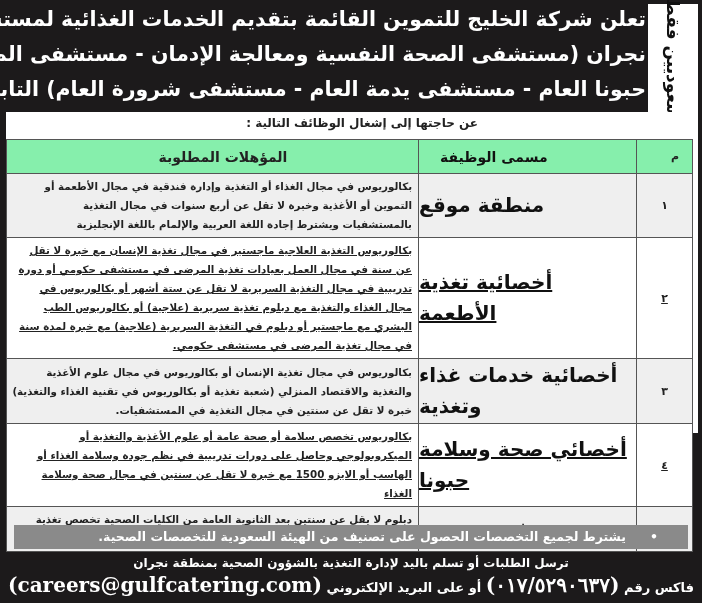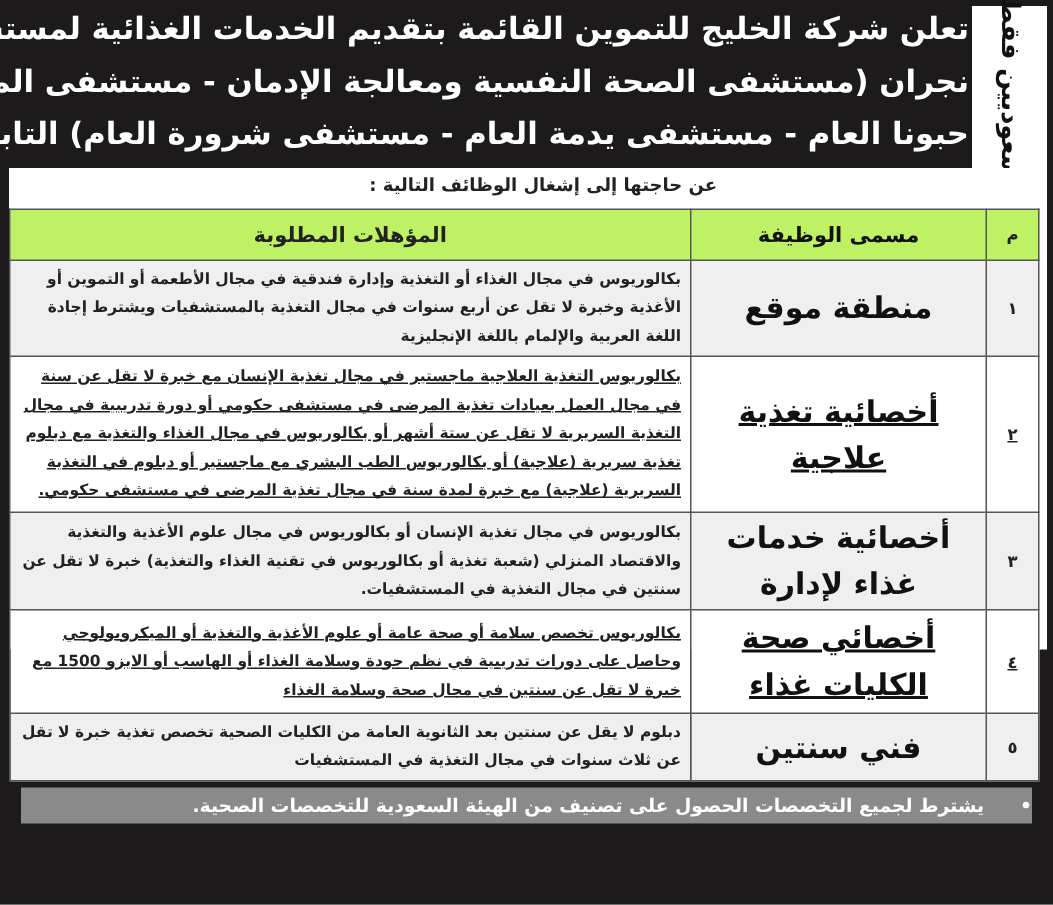--- a/index.html
+++ b/index.html
@@ -6,27 +6,27 @@
   body { width:702px; height:603px; background:#1c1a1b; font-family:"DejaVu Sans", sans-serif; overflow:hidden; position:relative; }
   .ad { position:absolute; left:0; top:0; width:702px; height:603px; background:#1c1a1b; direction:rtl; }
   .header { position:absolute; left:8px; right:56px; top:0; height:110px; color:#fff; text-align:center; font-weight:bold; font-size:20.5px; line-height:35px; padding-top:2px; }
   .header div { white-space:nowrap; }
   .tab { position:absolute; right:4px; top:4px; width:50px; height:124px; background:#fff; border-radius:0 0 0 12px; display:flex; align-items:center; justify-content:center; }
   .tab span { writing-mode:vertical-rl; color:#111; font-weight:bold; font-size:17px; letter-spacing:0; white-space:nowrap; }
   .body { position:absolute; left:6px; right:4px; top:112px; height:321px; background:#fff; }
   .subtitle { position:absolute; right:220px; top:4px; font-size:12px; font-weight:bold; color:#222; }
   table { position:absolute; left:5px; right:5px; top:27px; width:687px; border-collapse:collapse; font-weight:bold; color:#222; }
   td, th { border:1px solid #555; padding:0; }
-  th { background:#bef264; height:33px; font-size:14px; }
+  th { background:#86efac; height:33px; font-size:14px;padding-left:21px; }
   .c-num { width:34px; text-align:center; font-size:11px; }
-  .c-title { width:196px; text-align:center; font-size:20px; line-height:31px; color:#111; }
+  .c-title { width:196px; text-align:left; font-size:20px; line-height:31px; color:#111; }
   .c-req { font-size:10.3px; line-height:19px; padding:3px 6px 3px 4px; }
   tr.alt td { background:#efefef; }
   tr.white td { background:#fff;text-decoration:underline; }
-  .note { position:absolute; left:8px; right:10px; top:413px; height:24px; background:#8a8a8a; color:#fff; font-weight:bold; font-size:12.5px; line-height:24px; }
+  .note { position:absolute; left:8px; right:10px; top:413px; height:24px; background:#8a8a8a; color:#fff; font-weight:bold; font-size:12.5px; line-height:24px; padding-right:30px; }
   .note .bullet { margin-left:24px; }
   .footer { position:absolute; left:0; right:0; top:550px; height:53px; color:#fff; text-align:center; font-weight:bold; }
   .footer .l1 { font-size:12px; line-height:18px; margin-top:4px; }
   .footer .l2 { font-size:13px; line-height:26px; white-space:nowrap; }
   .footer .big { font-family:"DejaVu Serif", serif; font-size:20px; }
 </style>
 </head>
 <body>
 
 <div class="ad">
@@ -51,40 +51,49 @@
         <th class="c-title" style="font-size:14px;line-height:normal;">مسمى الوظيفة</th>
         <th>المؤهلات المطلوبة</th>
       </tr>
       <tr class="alt" style="height:64px">
         <td class="c-num">١</td>
         <td class="c-title">منطقة موقع</td>
         <td class="c-req">بكالوريوس في مجال الغذاء أو التغذية وإدارة فندقية في مجال الأطعمة أو التموين أو الأغذية وخبرة لا تقل عن أربع سنوات في مجال التغذية بالمستشفيات ويشترط إجادة اللغة العربية والإلمام باللغة الإنجليزية</td>
       </tr>
       <tr class="white" style="height:104px">
         <td class="c-num">٢</td>
-        <td class="c-title">أخصائية تغذية علاجية</td>
+        <td class="c-title">أخصائية تغذية الأطعمة</td>
         <td class="c-req">بكالوريوس التغذية العلاجية ماجستير في مجال تغذية الإنسان مع خبرة لا تقل عن سنة في مجال العمل بعيادات تغذية المرضى في مستشفى حكومي أو دورة تدريبية في مجال التغذية السريرية لا تقل عن ستة أشهر أو بكالوريوس في مجال الغذاء والتغذية مع دبلوم تغذية سريرية (علاجية) أو بكالوريوس الطب البشري مع ماجستير أو دبلوم في التغذية السريرية (علاجية) مع خبرة لمدة سنة في مجال تغذية المرضى في مستشفى حكومي.</td>
       </tr>
       <tr class="alt" style="height:65px">
         <td class="c-num">٣</td>
-        <td class="c-title">أخصائية خدمات غذاء لإدارة</td>
+        <td class="c-title">أخصائية خدمات غذاء وتغذية</td>
         <td class="c-req">بكالوريوس في مجال تغذية الإنسان أو بكالوريوس في مجال علوم الأغذية والتغذية والاقتصاد المنزلي (شعبة تغذية أو بكالوريوس في تقنية الغذاء والتغذية) خبرة لا تقل عن سنتين في مجال التغذية في المستشفيات.</td>
       </tr>
       <tr class="white" style="height:69px">
         <td class="c-num">٤</td>
-        <td class="c-title">أخصائي صحة الكليات غذاء</td>
+        <td class="c-title">أخصائي صحة وسلامة حبونا</td>
         <td class="c-req">بكالوريوس تخصص سلامة أو صحة عامة أو علوم الأغذية والتغذية أو الميكروبولوجي وحاصل على دورات تدريبية في نظم جودة وسلامة الغذاء أو الهاسب أو الايزو 1500 مع خبرة لا تقل عن سنتين في مجال صحة وسلامة الغذاء</td>
       </tr>
       <tr class="alt" style="height:44px">
         <td class="c-num">٥</td>
         <td class="c-title">فني سنتين</td>
         <td class="c-req">دبلوم لا يقل عن سنتين بعد الثانوية العامة من الكليات الصحية تخصص تغذية خبرة لا تقل عن ثلاث سنوات في مجال التغذية في المستشفيات</td>
       </tr>
     </tbody>
       </table>
 
     <div class="note">
       <span class="bullet">•</span><span>يشترط لجميع التخصصات الحصول على تصنيف من الهيئة السعودية للتخصصات الصحية.</span>
     </div>
   </div>
 
+  <div class="footer">
+    <div class="l1">ترسل الطلبات أو تسلم باليد لإدارة التغذية بالشؤون الصحية بمنطقة نجران</div>
+    <div class="l2">
+      <span>فاكس رقم</span>
+      <span class="big">(٠١٧/٥٢٩٠٦٣٧)</span>
+      <span>أو على البريد الإلكتروني</span>
+      <span class="big" dir="ltr">(careers@gulfcatering.com)</span>
+    </div>
+  </div>
 
 </div>
 
 </body></html>

